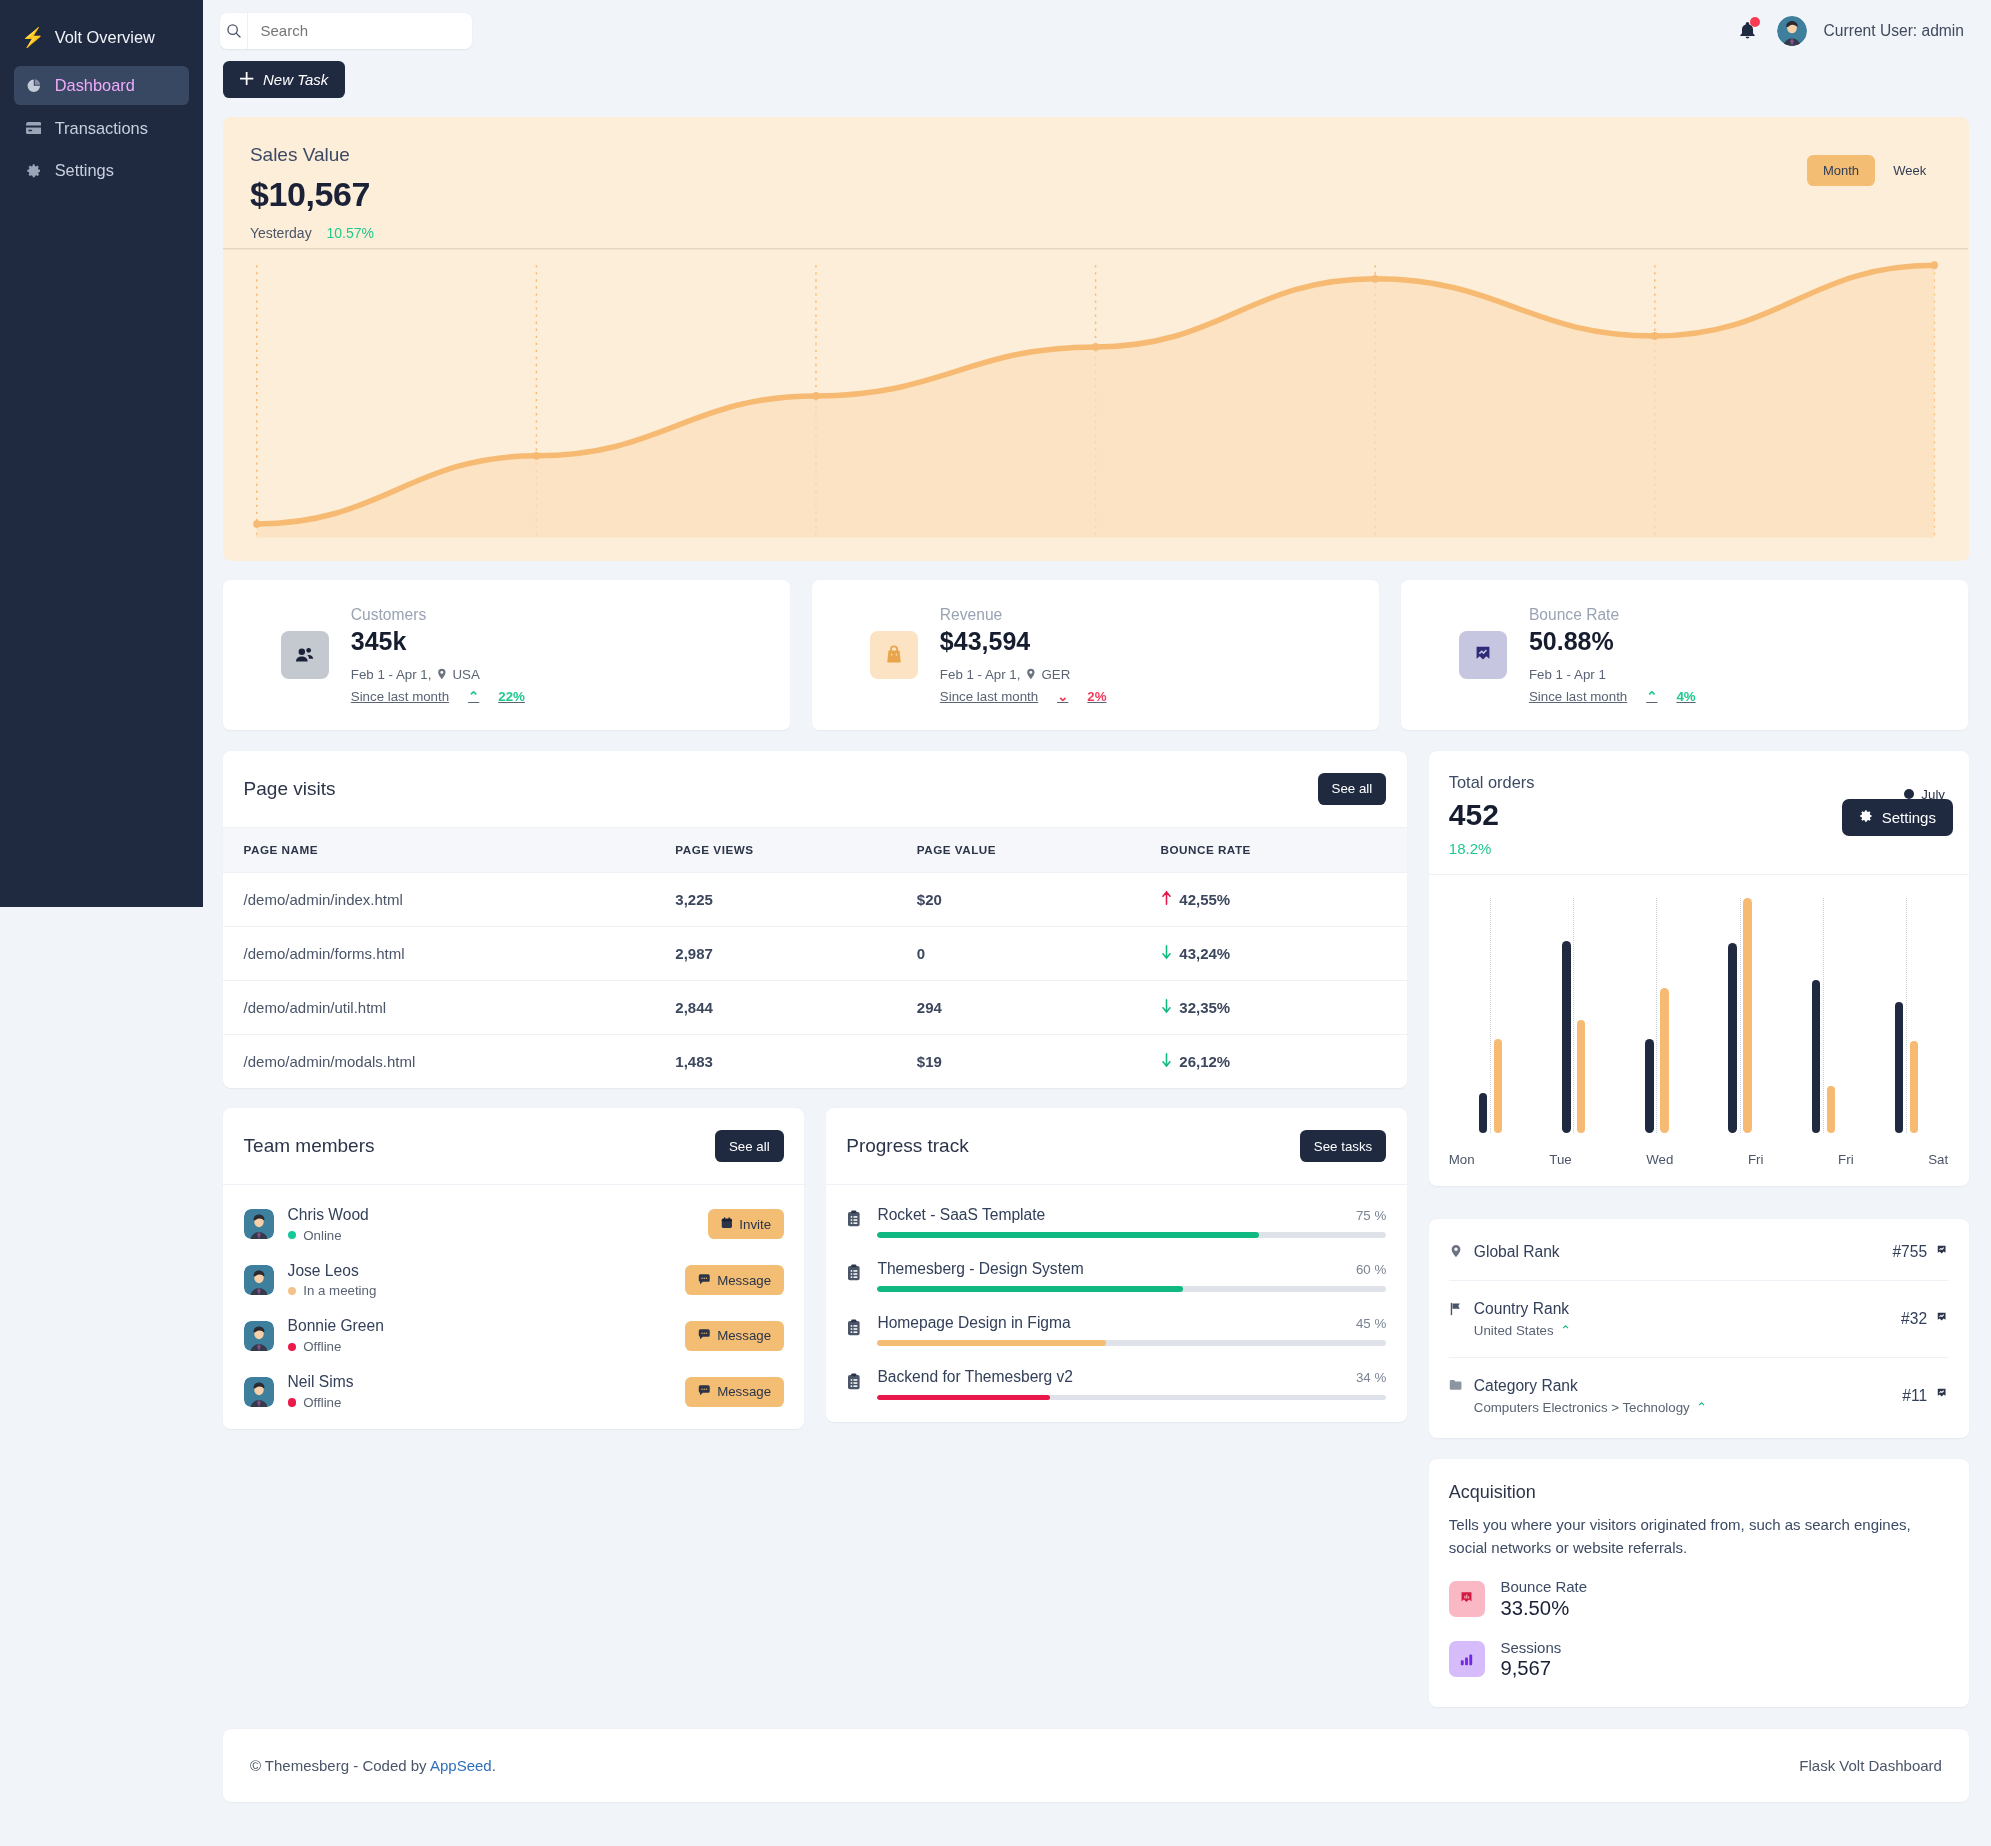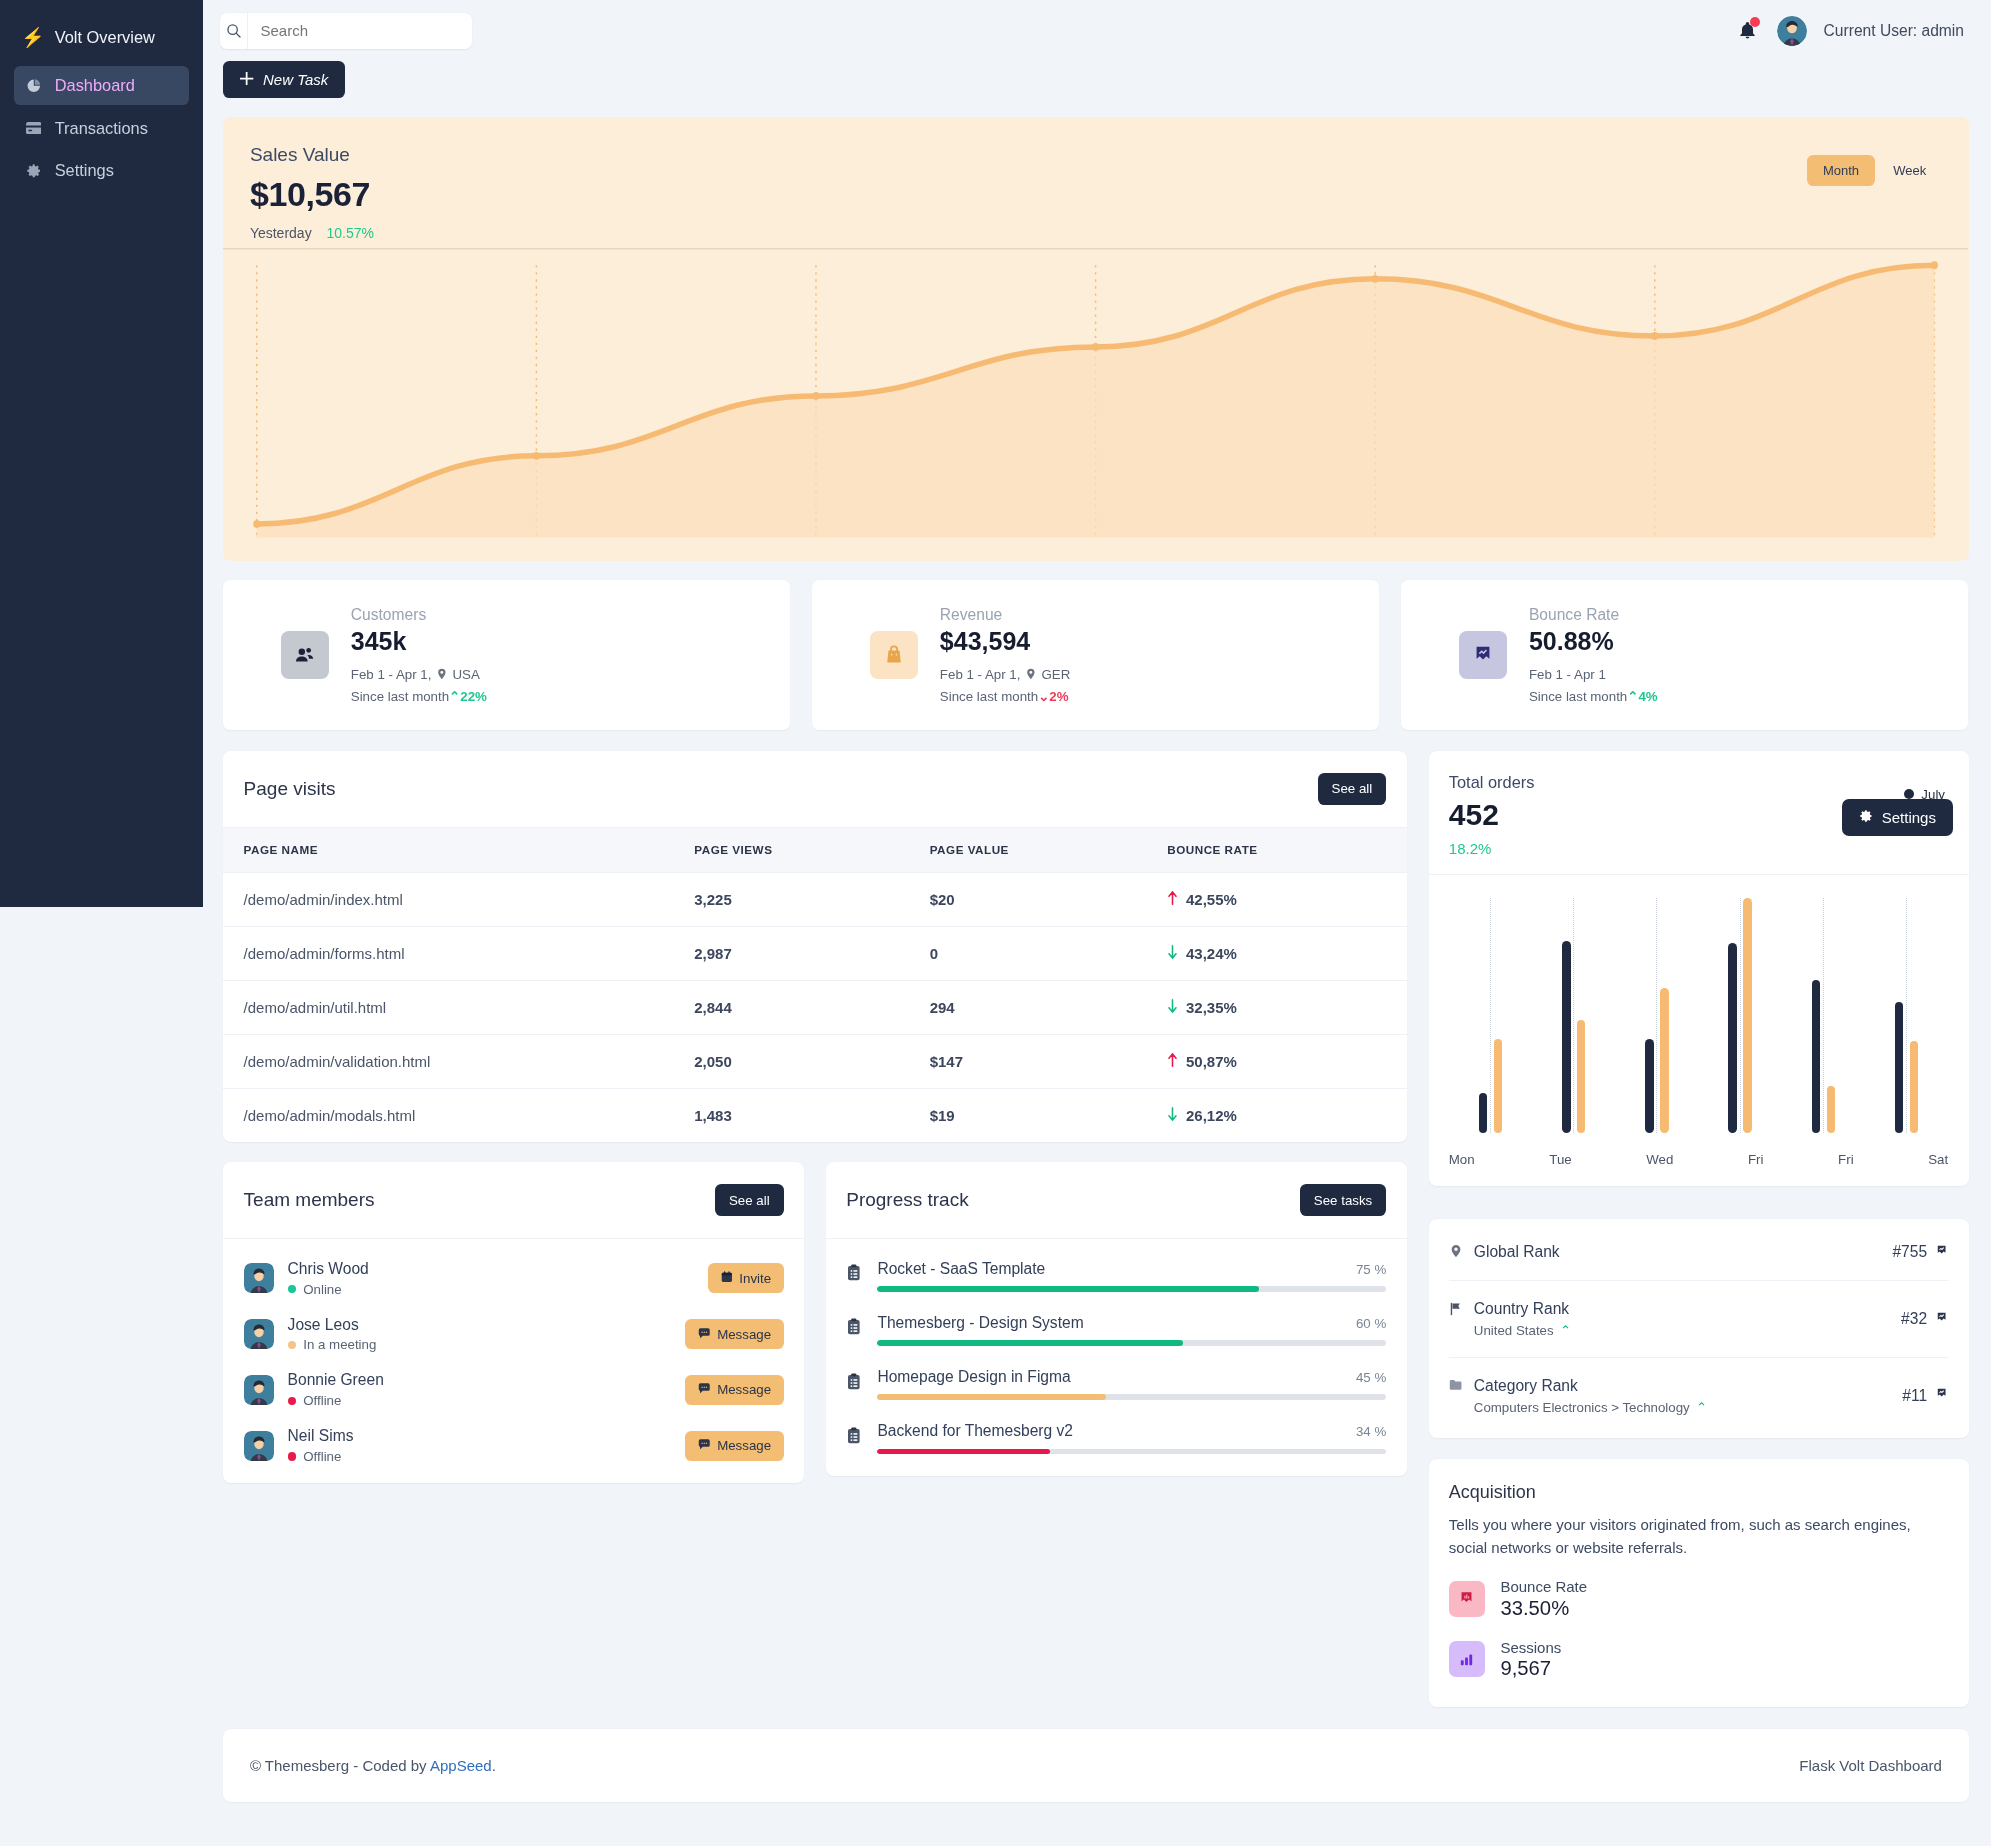--- a/index.html
+++ b/index.html
@@ -79,21 +79,21 @@
   .stat-card {
     flex: 1; background: #fff; border-radius: 7px;
     padding: 26.6px 23.5px; display: flex; align-items: center; gap: 22px;
     box-shadow: 0 0.8px 1.6px rgba(0,0,0,.05); min-height: 119px;
   }
   .stat-ic { width: 48px; height: 48px; border-radius: 7.8px; display:flex; align-items:center; justify-content:center; flex: 0 0 48px; margin-left: 34px; }
   .stat-body { }
   .stat-label { font-size: 15.6px; color: #9aa3b3; }
   .stat-value { font-size: 25px; font-weight: bold; color: #161d2f; margin-top: 3.1px; }
   .stat-meta { font-size: 13.3px; color: #5a6474; margin-top: 11px; display: flex; align-items: center; gap: 4.7px; }
-  .stat-delta { font-size: 13.3px; color: #5a6474; margin-top: 6.3px; display: flex; align-items: center; gap: 0; }
+  .stat-delta { font-size: 13.3px; color: #5a6474; margin-top: 6.3px; display: flex; align-items: center; gap: 19px; text-decoration: underline; }
   .up { color: #1fc98d; font-weight: bold; }
   .down { color: #f03b5c; font-weight: bold; }
 
   
   .lower { display: flex; gap: 22px; margin-top: 20.3px; align-items: flex-start; }
   .lower-left { flex: 1; min-width: 0; }
   .lower-right { width: 540px; flex: 0 0 540px; }
 
   .card { background: #fff; border-radius: 7.8px; box-shadow: 0 0.8px 1.6px rgba(0,0,0,.05); }
   .card-head { display: flex; justify-content: space-between; align-items: center; padding: 22px 20.3px; }
@@ -412,30 +412,20 @@
                     <td>/demo/admin/util.html</td>
                     <td class="num">2,844</td>
                     <td class="num">294</td>
                     <td>
                       <span class="br-cell"><span><svg width="11" height="14" viewBox="0 0 12 16">
                             <path d="M6 15V1M6 15l-4-5M6 15l4-5" stroke="#10b981" stroke-width="1.8" fill="none" stroke-linecap="round"></path>
                           </svg></span>32,35%</span>
                     </td>
                   </tr>
                   <tr>
-                    <td>/demo/admin/validation.html</td>
-                    <td class="num">2,050</td>
-                    <td class="num">$147</td>
-                    <td>
-                      <span class="br-cell"><span><svg width="11" height="14" viewBox="0 0 12 16">
-                            <path d="M6 1v14M6 1l-4 5M6 1l4 5" stroke="#e8184b" stroke-width="1.8" fill="none" stroke-linecap="round"></path>
-                          </svg></span>50,87%</span>
-                    </td>
-                  </tr>
-                  <tr>
                     <td>/demo/admin/modals.html</td>
                     <td class="num">1,483</td>
                     <td class="num">$19</td>
                     <td>
                       <span class="br-cell"><span><svg width="11" height="14" viewBox="0 0 12 16">
                             <path d="M6 15V1M6 15l-4-5M6 15l4-5" stroke="#10b981" stroke-width="1.8" fill="none" stroke-linecap="round"></path>
                           </svg></span>26,12%</span>
                     </td>
                   </tr>
                 </tbody>

